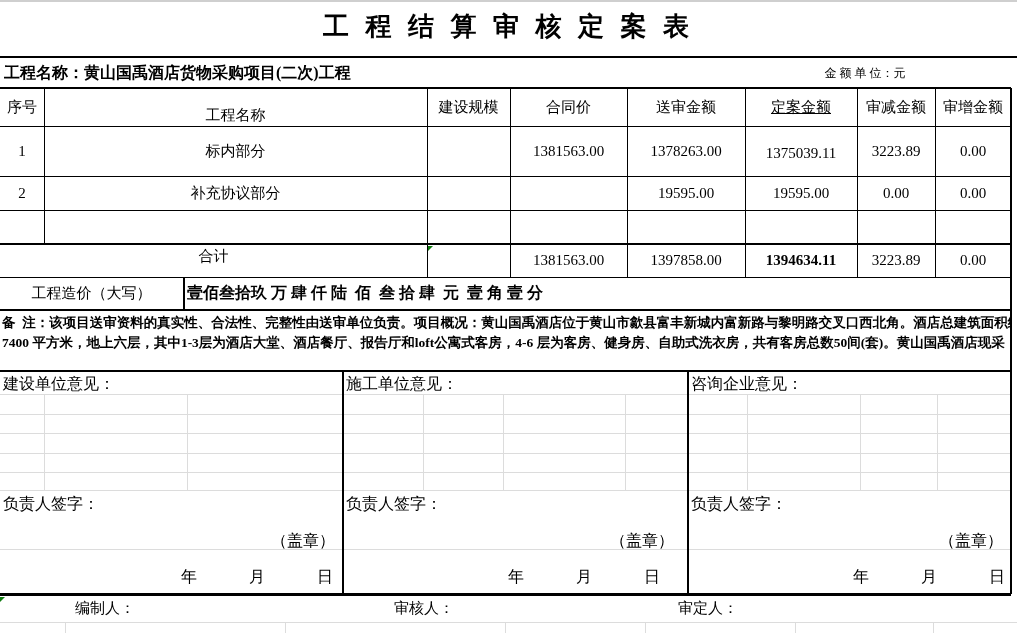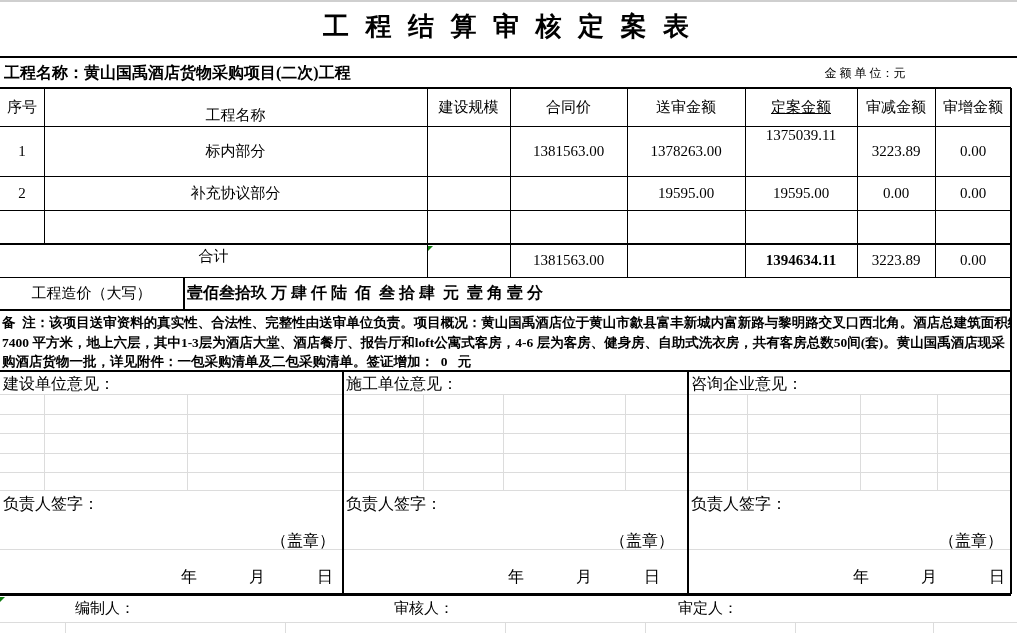--- a/index.html
+++ b/index.html
@@ -46,21 +46,21 @@
   <div class="cell" style="left:627px;top:88px;width:118px;height:38px;">送审金额</div>
   <div class="cell" style="left:745px;top:88px;width:112px;height:38px;text-decoration:underline;">定案金额</div>
   <div class="cell" style="left:857px;top:88px;width:78px;height:38px;">审减金额</div>
   <div class="cell" style="left:935px;top:88px;width:76px;height:38px;">审增金额</div>
 
   <div class="cell" style="left:0;top:126px;width:44px;height:50px;">1</div>
   <div class="cell" style="left:44px;top:126px;width:383px;height:50px;">标内部分</div>
   <div class="cell" style="left:427px;top:126px;width:83px;height:50px;"></div>
   <div class="cell" style="left:510px;top:126px;width:117px;height:50px;">1381563.00</div>
   <div class="cell" style="left:627px;top:126px;width:118px;height:50px;">1378263.00</div>
-  <div class="cell" style="left:745px;top:110px;width:112px;height:50px;">1375039.11</div>
+  <div class="cell" style="left:745px;top:128px;width:112px;height:50px;">1375039.11</div>
   <div class="cell" style="left:857px;top:126px;width:78px;height:50px;">3223.89</div>
   <div class="cell" style="left:935px;top:126px;width:76px;height:50px;">0.00</div>
 
   <div class="cell" style="left:0;top:176px;width:44px;height:34px;">2</div>
   <div class="cell" style="left:44px;top:176px;width:383px;height:34px;">补充协议部分</div>
   <div class="cell" style="left:427px;top:176px;width:83px;height:34px;"></div>
   <div class="cell" style="left:510px;top:176px;width:117px;height:34px;"></div>
   <div class="cell" style="left:627px;top:176px;width:118px;height:34px;">19595.00</div>
   <div class="cell" style="left:745px;top:176px;width:112px;height:34px;">19595.00</div>
   <div class="cell" style="left:857px;top:176px;width:78px;height:34px;">0.00</div>
@@ -71,31 +71,31 @@
   <div class="cell" style="left:427px;top:210px;width:83px;height:34px;"></div>
   <div class="cell" style="left:510px;top:210px;width:117px;height:34px;"></div>
   <div class="cell" style="left:627px;top:210px;width:118px;height:34px;"></div>
   <div class="cell" style="left:745px;top:210px;width:112px;height:34px;"></div>
   <div class="cell" style="left:857px;top:210px;width:78px;height:34px;"></div>
   <div class="cell" style="left:935px;top:210px;width:76px;height:34px;"></div>
 
   <div class="cell" style="left:0;top:240px;width:427px;height:33px;">合计</div>
   <div class="cell" style="left:427px;top:244px;width:83px;height:33px;"></div>
   <div class="cell" style="left:510px;top:244px;width:117px;height:33px;">1381563.00</div>
+  <div class="cell" style="left:627px;top:244px;width:118px;height:33px;">1397858.00</div>
   <div class="cell" style="left:745px;top:244px;width:112px;height:33px;font-weight:bold;">1394634.11</div>
   <div class="cell" style="left:857px;top:244px;width:78px;height:33px;">3223.89</div>
   <div class="cell" style="left:935px;top:244px;width:76px;height:33px;">0.00</div>
 
   <div class="cell left b" style="left:183px;top:277px;width:828px;height:33px;padding-left:4px;font-size:16px;">壹佰叁拾玖 万 肆 仟 陆  佰  叁 拾 肆  元  壹 角 壹 分</div>
   <div class="cell" style="left:0;top:277px;width:183px;height:33px;">工程造价（大写）</div>
 
   <div class="abs" style="left:0;top:310px;width:1011px;height:61px;padding-top:3px;">
     <div class="remark-line" style="padding-left:2px;">备  注：该项目送审资料的真实性、合法性、完整性由送审单位负责。项目概况：黄山国禹酒店位于黄山市歙县富丰新城内富新路与黎明路交叉口西北角。酒店总建筑面积约</div>
     <div class="remark-line" style="padding-left:2px;">7400 平方米，地上六层，其中1-3层为酒店大堂、酒店餐厅、报告厅和loft公寓式客房，4-6 层为客房、健身房、自助式洗衣房，共有客房总数50间(套)。黄山国禹酒店现采</div>
-    <div class="remark-line" style="padding-left:2px;">购酒店货物一批，详见附件：一包采购清单及二包采购清单。签证增加：  0   元</div>
   </div>
 
   <div class="op-col" style="left:0;width:343px;">
     <div class="op-title">建设单位意见：</div>
     <div class="op-sign">负责人签字：</div>
     <div class="op-seal">（盖章）</div>
     <div class="op-date" style="padding-right:10px;">
       <span>年</span>
       <span>月</span>
       <span>日</span>

